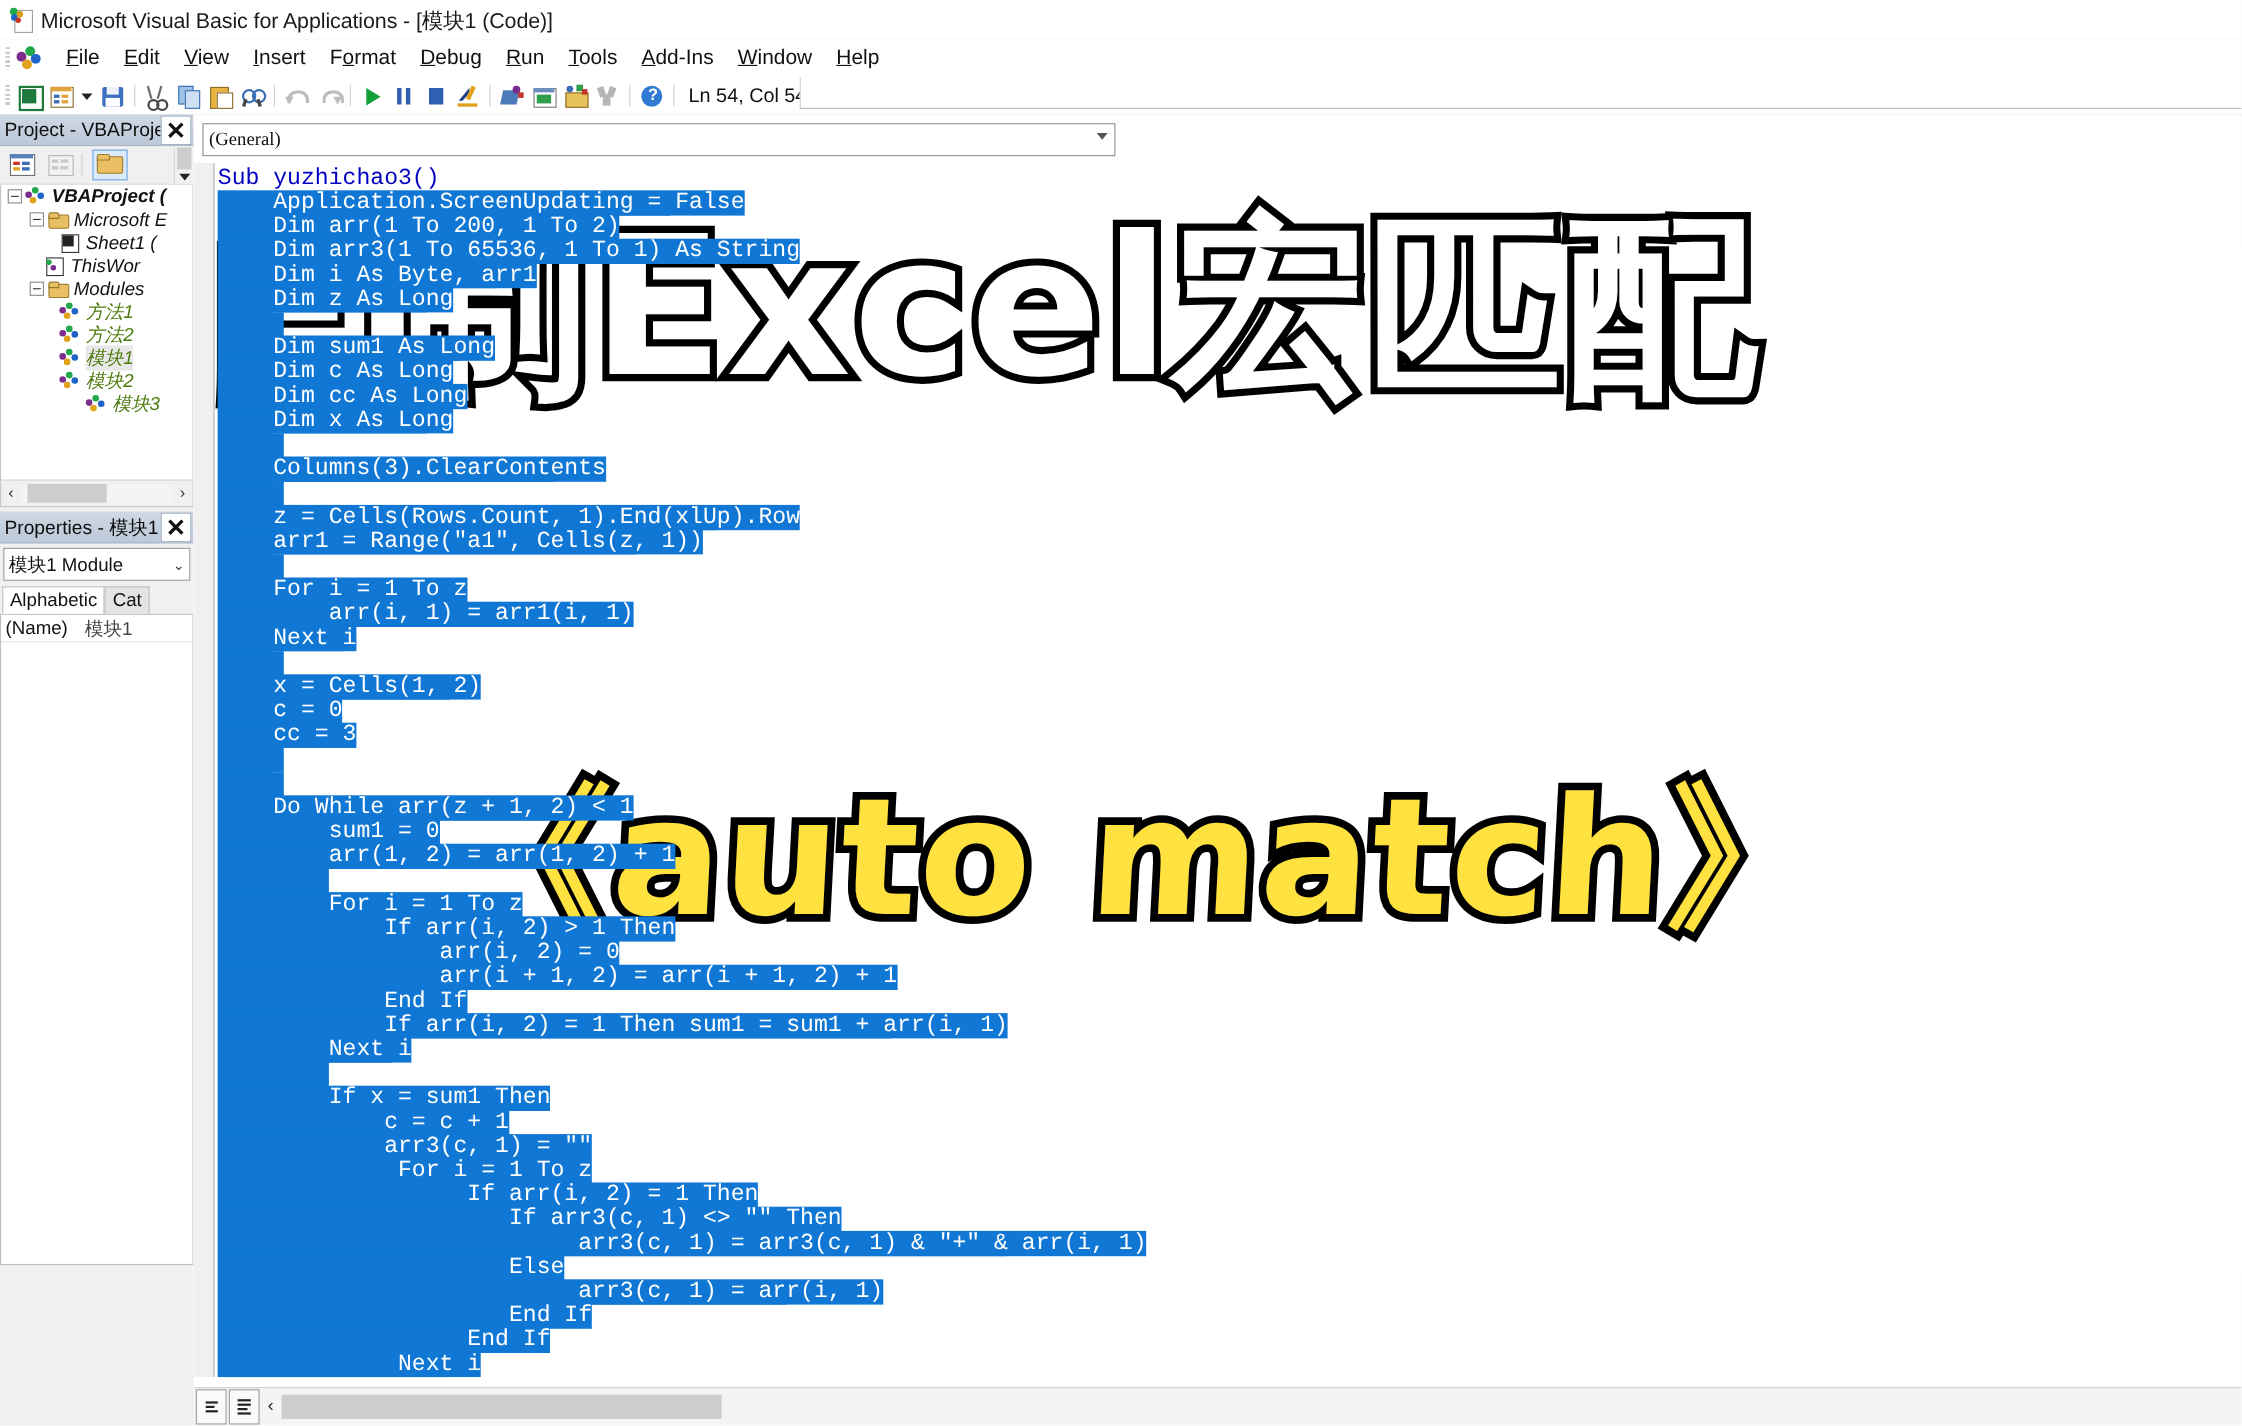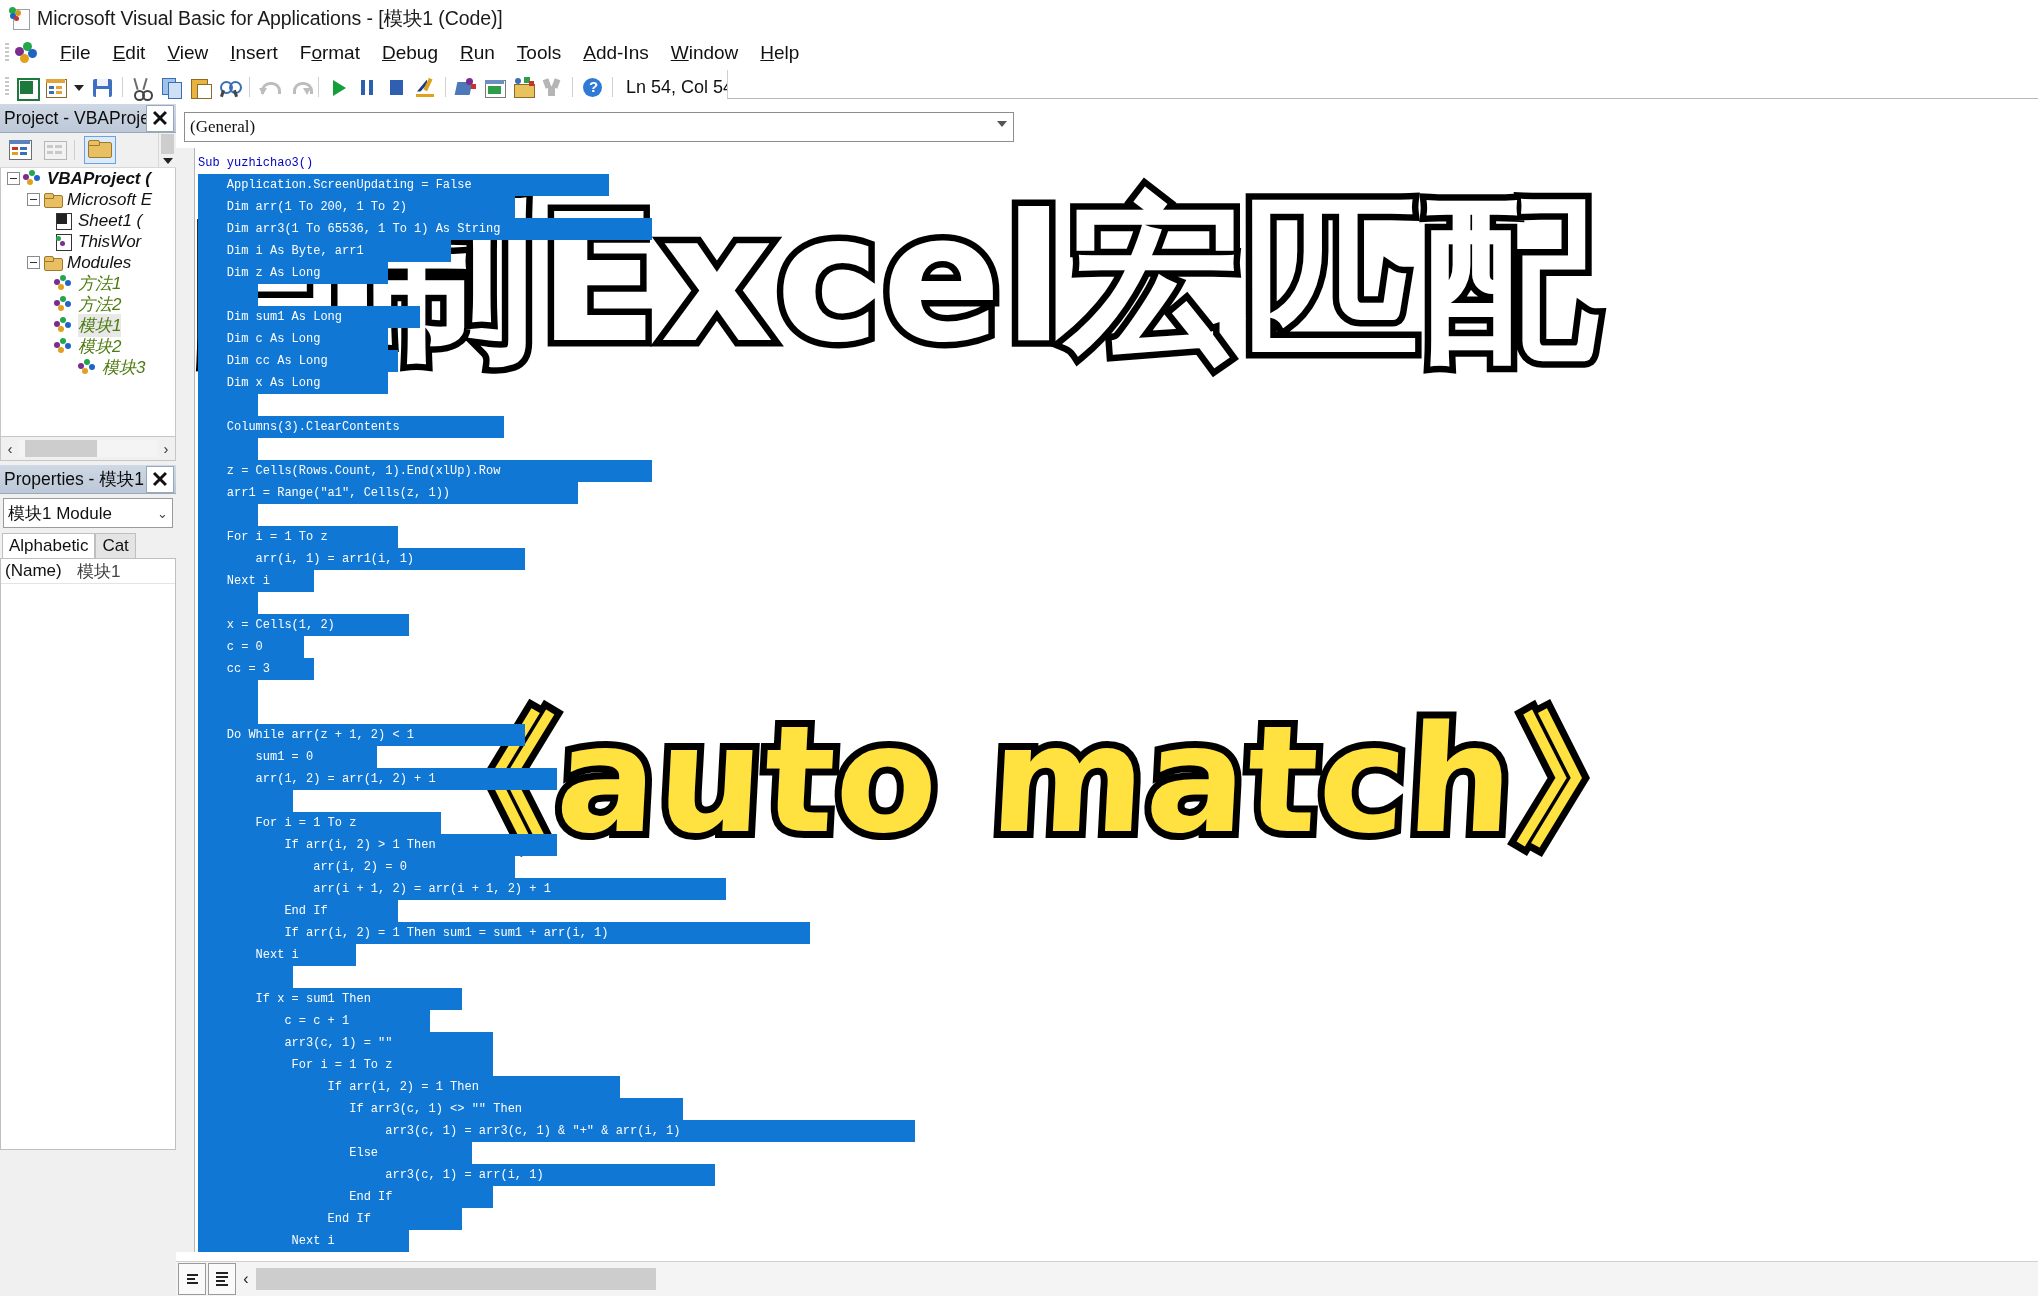--- a/index.html
+++ b/index.html
@@ -147,21 +147,21 @@
   .codearea{
     position:absolute;left:0;top:44px;width:1862px;height:1104px;background:#ffffff;overflow:hidden;
   }
   .margin-ind{
     position:absolute;left:0;top:0;width:18px;height:1104px;background:#f0f0f0;
     border-right:1px solid #b4b4b4;
   }
   .code{
     position:absolute;left:22px;top:4px;
     font-family:"Liberation Mono", monospace;
-    font-size:12px;line-height:22px;white-space:pre;
+    font-size:21px;line-height:22px;white-space:pre;
   }
   .ln{position:relative;height:22px;display:block;}
   .ln span.t{position:relative;z-index:2;}
   .hl{background:#1077d5;color:#ffffff;}
   .kw{color:#0000c0;}
   .selblock{position:absolute;background:#1077d5;z-index:1;}
 
   .bottombar{
     position:absolute;left:0;bottom:0;width:1862px;height:34px;background:#f4f4f4;
     display:flex;align-items:center;border-top:1px solid #d0d0d0;
@@ -394,21 +394,21 @@
       </div>
 
       <div class="trow" style="padding-left:50px">
         <span class="ticon">
           <span style="position:absolute;left:2px;top:1px;width:14px;height:15px;background:#fff;border:1px solid #333;"></span>
           <span style="position:absolute;left:3px;top:2px;width:10px;height:10px;background:#222;"></span>
         </span>
         <span class="tlabel">Sheet1 (</span>
       </div>
 
-      <div class="trow" style="padding-left:50px">
+      <div class="trow" style="padding-left:36px">
         <span class="ticon">
           <span style="position:absolute;left:2px;top:1px;width:14px;height:15px;background:#fff;border:1px solid #333;"></span>
           <span class="vb-dot" style="position:absolute;left:2px;top:3px;width:5px;height:5px;background:#22a84b;"></span>
           <span class="vb-dot" style="position:absolute;left:6px;top:8px;width:5px;height:5px;background:#7b2d8e;"></span>
         </span>
         <span class="tlabel">ThisWor</span>
       </div>
 
       <div class="trow" style="padding-left:26px">
         <span class="tbox"></span>

